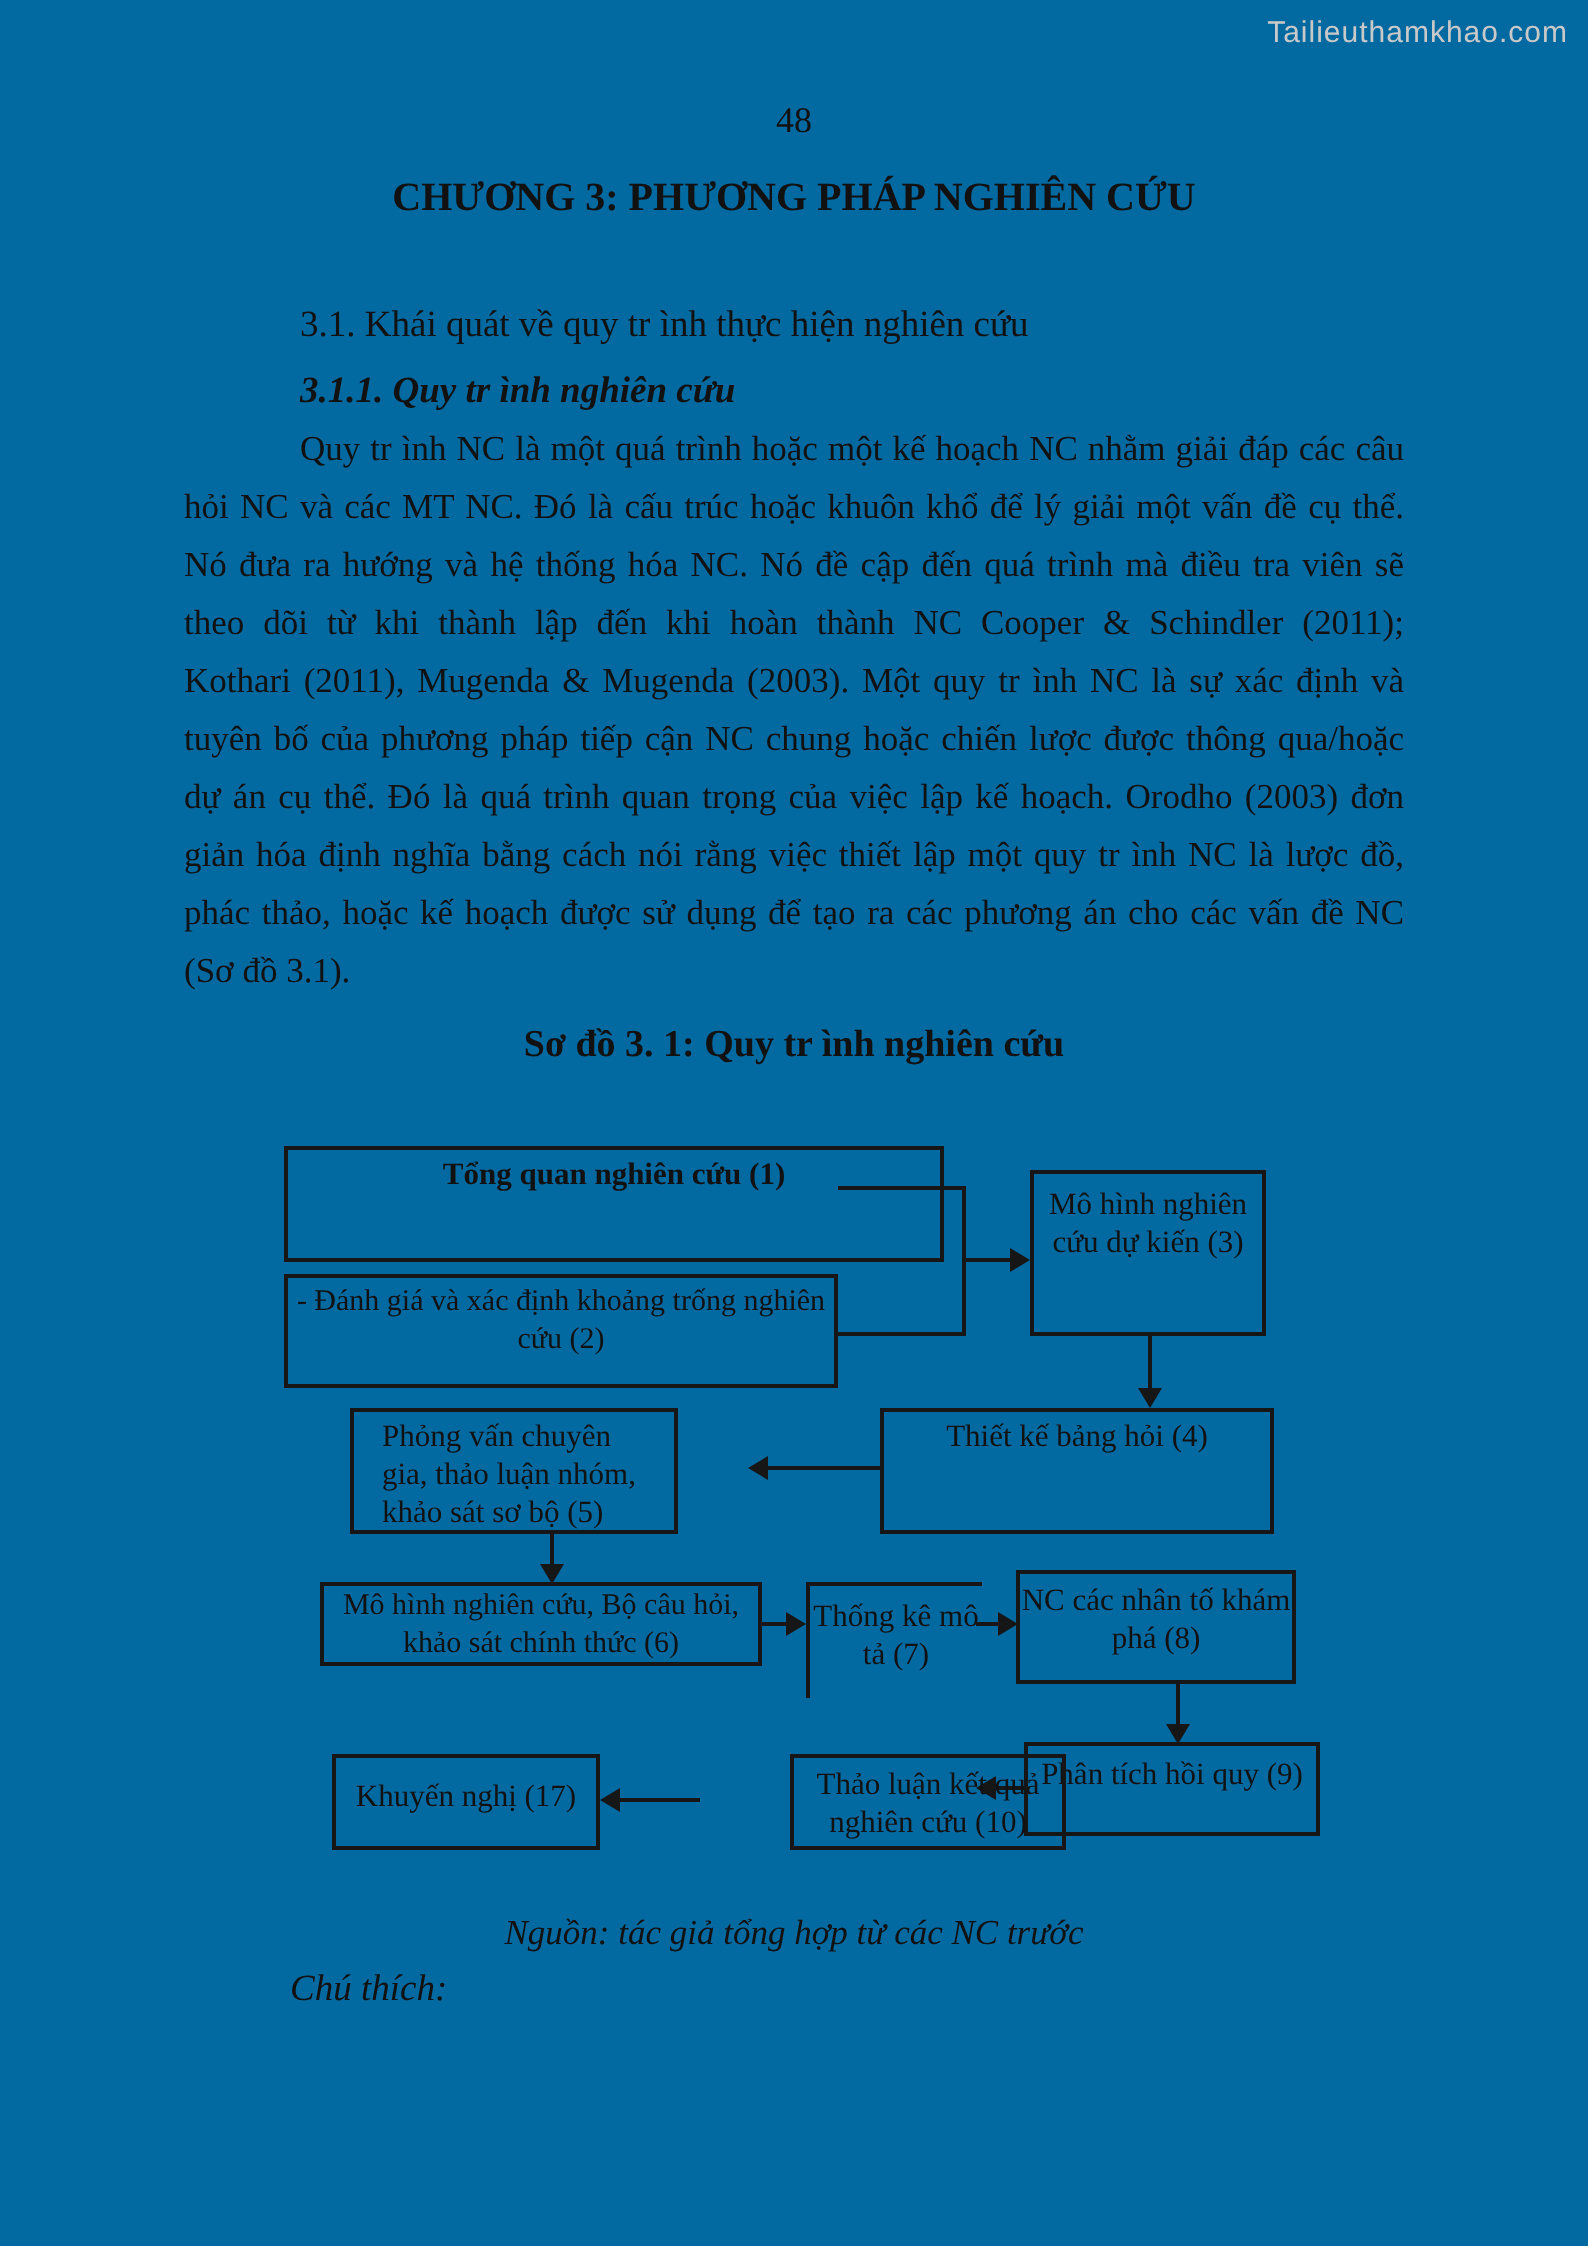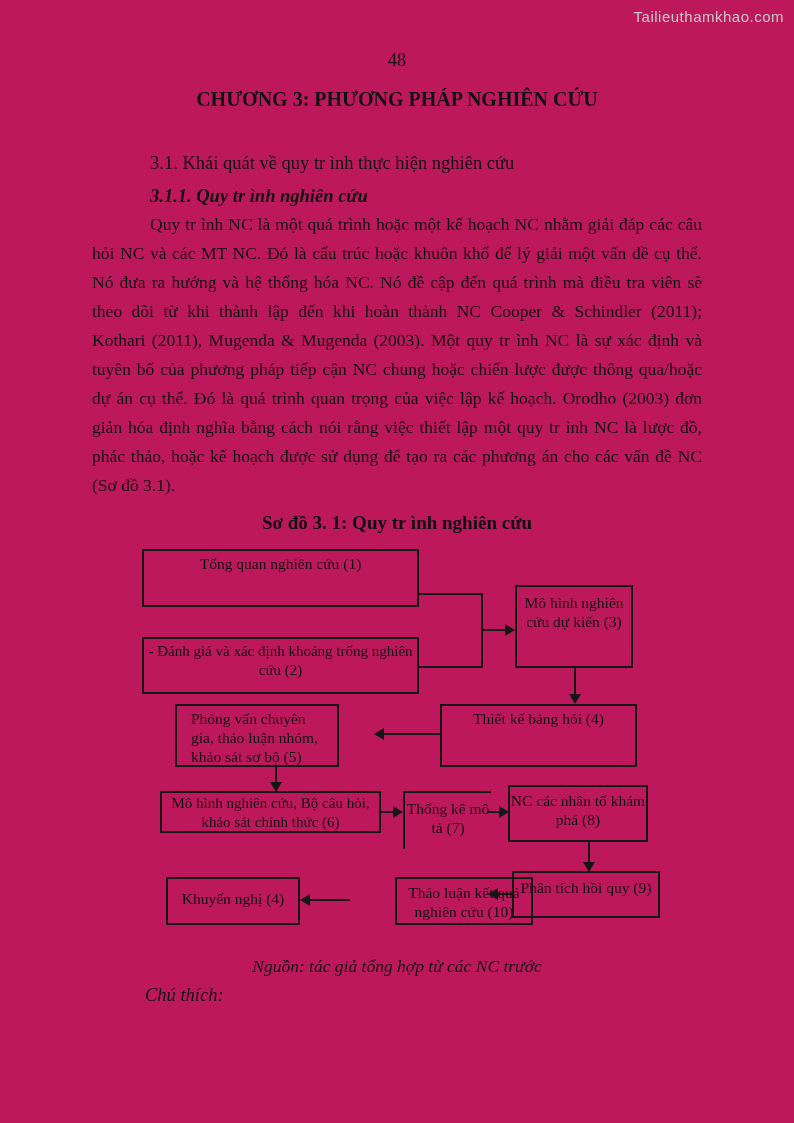--- a/index.html
+++ b/index.html
@@ -1,20 +1,20 @@
 <!DOCTYPE html>
 <html><head>
 <meta charset="utf-8">
 <style>
   html,body{margin:0;padding:0;background:#e8e8e8;}
   .page{
     position:relative;
     width:794px;height:1123px;
     margin:0 auto;
-    background:#be185d;
+    background:#0369a1;
     font-family:"Liberation Serif","DejaVu Serif",serif;
     color:#111;
     overflow:hidden;
   }
   .abs{position:absolute;}
   .watermark{
     top:8px;right:10px;
     font-family:"Liberation Sans","DejaVu Sans",sans-serif;
     font-size:15px;color:#c9c9c9;letter-spacing:.5px;
   }
@@ -66,21 +66,21 @@
       <div class="para-line">Kothari (2011), Mugenda &amp; Mugenda (2003). Một quy tr ình NC là sự xác định và</div>
       <div class="para-line">tuyên bố của phương pháp tiếp cận NC chung hoặc chiến lược được thông qua/hoặc</div>
       <div class="para-line">dự án cụ thể. Đó là quá trình quan trọng của việc lập kế hoạch.  Orodho (2003) đơn</div>
       <div class="para-line">giản hóa định nghĩa bằng cách nói rằng việc thiết lập một quy tr ình NC là lược đồ,</div>
       <div class="para-line">phác thảo, hoặc kế hoạch được sử dụng để tạo ra các phương án cho các vấn đề NC</div>
       <div class="para-line">(Sơ đồ 3.1).</div>
     </div>
 
   <div class="abs diagram-caption">Sơ đồ 3. 1: Quy tr ình nghiên cứu</div>
 
-  <div class="abs fc-box" style="left:142px;top:549px;width:277px;height:58px;">Tổng quan nghiên cứu (1)</div>
+  <div class="abs fc-box" style="left:142px;top:573px;width:330px;height:58px;font-weight:bold;">Tổng quan nghiên cứu (1)</div>
 
   <div class="abs fc-box" style="left:142px;top:637px;width:277px;height:57px;font-size:15px;">- Đánh giá và xác định khoảng trống nghiên cứu (2)</div>
 
   <div class="abs fc-bracket" style="left:419px;top:593px;width:64px;height:75px;"></div>
 
   <div>
     <div class="abs hline" style="left:483px;top:629px;width:24px;"></div>
     <div class="abs head-right" style="left:505px;top:624px;"></div>
   </div>
 
@@ -133,18 +133,18 @@
     <div class="abs head-left" style="left:488px;top:888px;"></div>
   </div>
 
   <div class="abs fc-box" style="left:350px;top:877px;width:138px;height:48px;padding-top:4px;margin-left:45px;">Thảo luận kết quả nghiên cứu (10)</div>
 
   <div>
     <div class="abs hline" style="left:309px;top:899px;width:41px;"></div>
     <div class="abs head-left" style="left:300px;top:894px;"></div>
   </div>
 
-  <div class="abs fc-box" style="left:166px;top:877px;width:134px;height:48px;padding-top:10px;">Khuyến nghị (4)</div>
+  <div class="abs fc-box" style="left:166px;top:877px;width:134px;height:48px;padding-top:10px;">Khuyến nghị (17)</div>
 
   <div class="abs source-note">Nguồn: tác giả tổng hợp từ các NC trước</div>
   <div class="abs footer-note">Chú thích:</div>
 
 </div>
 
 </body></html>

